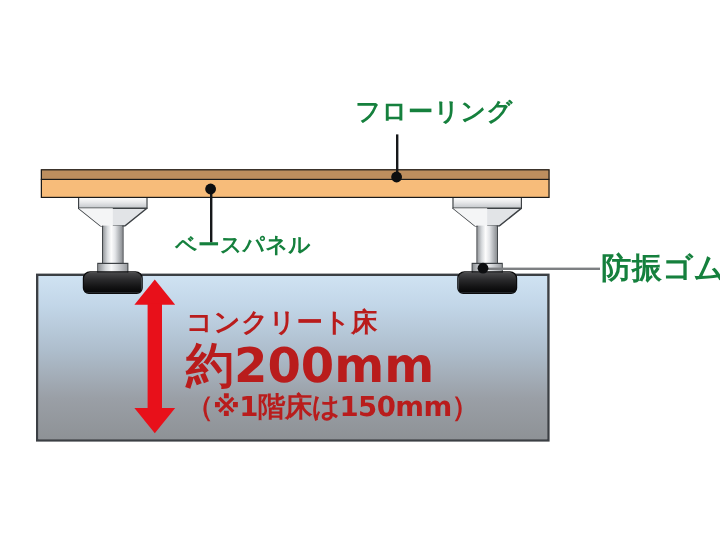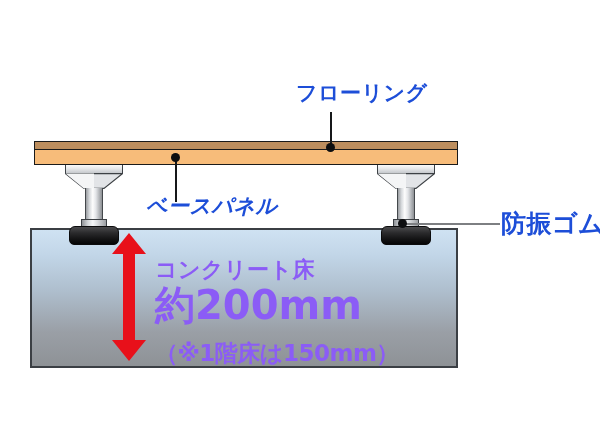--- a/index.html
+++ b/index.html
@@ -124,61 +124,60 @@
   
   .ld-base { left: 175px; top: 158px; height: 44px; }
   .dot-base { left: 171px; top: 153px; }
 
   
   .ld-rubber { left: 406px; top: 223px; width: 94px; }
   .dot-rubber { left: 398px; top: 219px; }
 
   
   .label {
-    color: #1d4ed8;
+    color: #15803d;
     font-family: "DejaVu Sans", "Liberation Sans", sans-serif;
     white-space: nowrap;
     line-height: 1.0;
   }
   .lbl-flooring {
     left: 296px; top: 83px;
     font-size: 21px; font-weight: 700;
     letter-spacing: 0.5px;
   }
   .lbl-base {
     left: 146px; top: 196px;
-    font-size: 21px; font-weight: 700;
-    letter-spacing: 0.5px;
-    font-style: italic;
+    font-size: 18px; font-weight: 700;
+    letter-spacing: 0.5px;
   }
   .lbl-rubber {
     left: 501px; top: 211px;
     font-size: 25px; font-weight: 700;
     letter-spacing: 0.5px;
   }
 
   
   .slab-text { left: 155px; top: 258px; width: 290px; }
-  .slab-line { color: #8b5cf6; white-space: nowrap; }
+  .slab-line { color: #b91c1c; white-space: nowrap; }
   .slab-l1 {
     font-size: 22px; font-weight: 700;
     letter-spacing: 0.5px;
     line-height: 1.05;
   }
   .slab-l2 {
     font-size: 40px; font-weight: 700;
     letter-spacing: 0px;
     line-height: 1.1;
     margin-top: 2px;
   }
   .slab-l3 {
     font-size: 23px; font-weight: 700;
     letter-spacing: -0.5px;
     line-height: 1.05;
-    margin-top: 14px;
+    margin-top: 1px;
   }
 </style>
 </head>
 <body>
 
 <div id="stage">
 
   <div class="abs slab"></div>
 
   <div class="abs slab-text">

